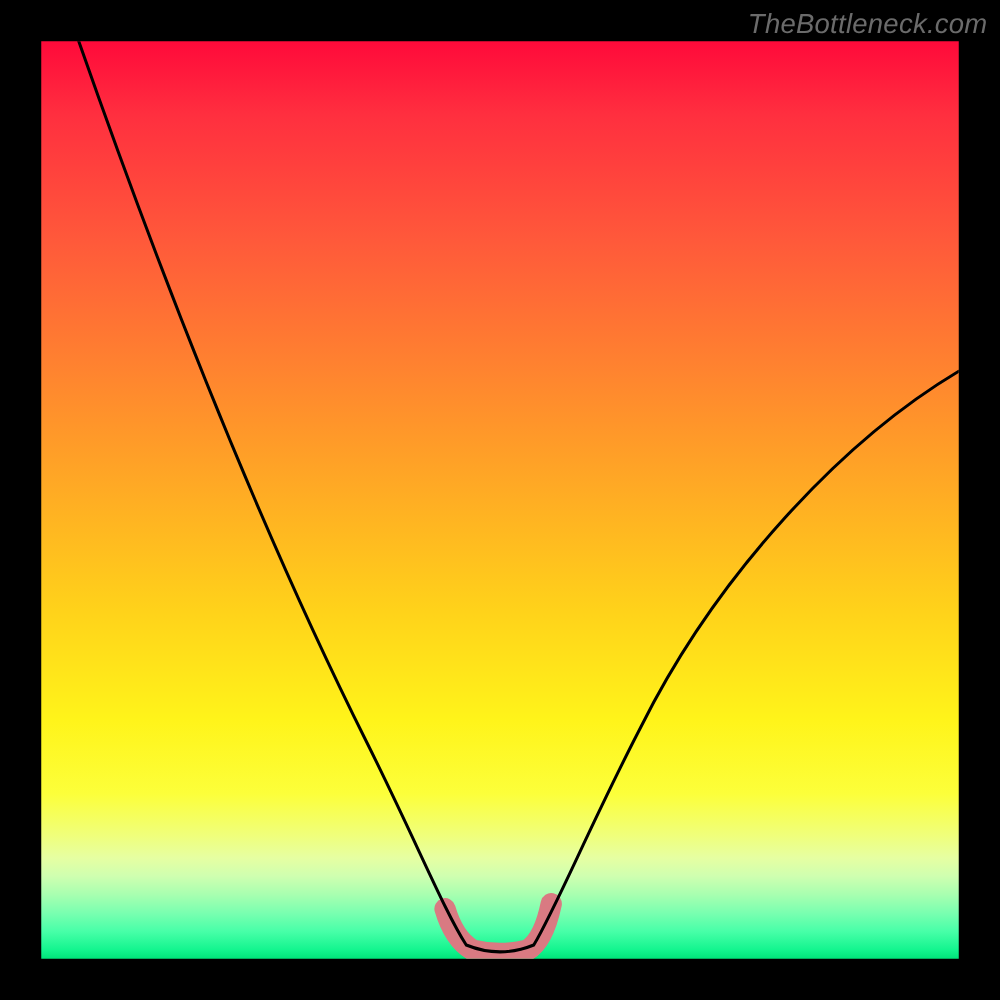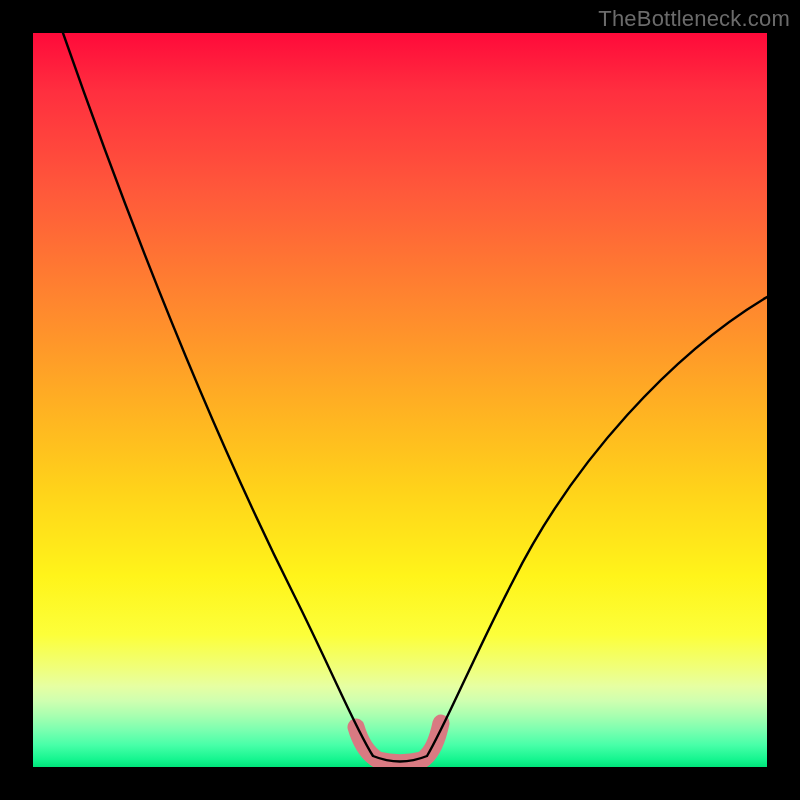--- a/index.html
+++ b/index.html
@@ -11,20 +11,21 @@
     overflow: hidden;
     font-family: Arial, Helvetica, sans-serif;
   }
   .frame {
     position: absolute;
     left: 0;
     top: 0;
     width: 800px;
     height: 800px;
     background: #000;
+    font-style: italic;
   }
   .plot {
     position: absolute;
     left: 33px;
     top: 33px;
     width: 734px;
     height: 734px;
     
     background: linear-gradient(to bottom,
       #ff0a3a 0%,

